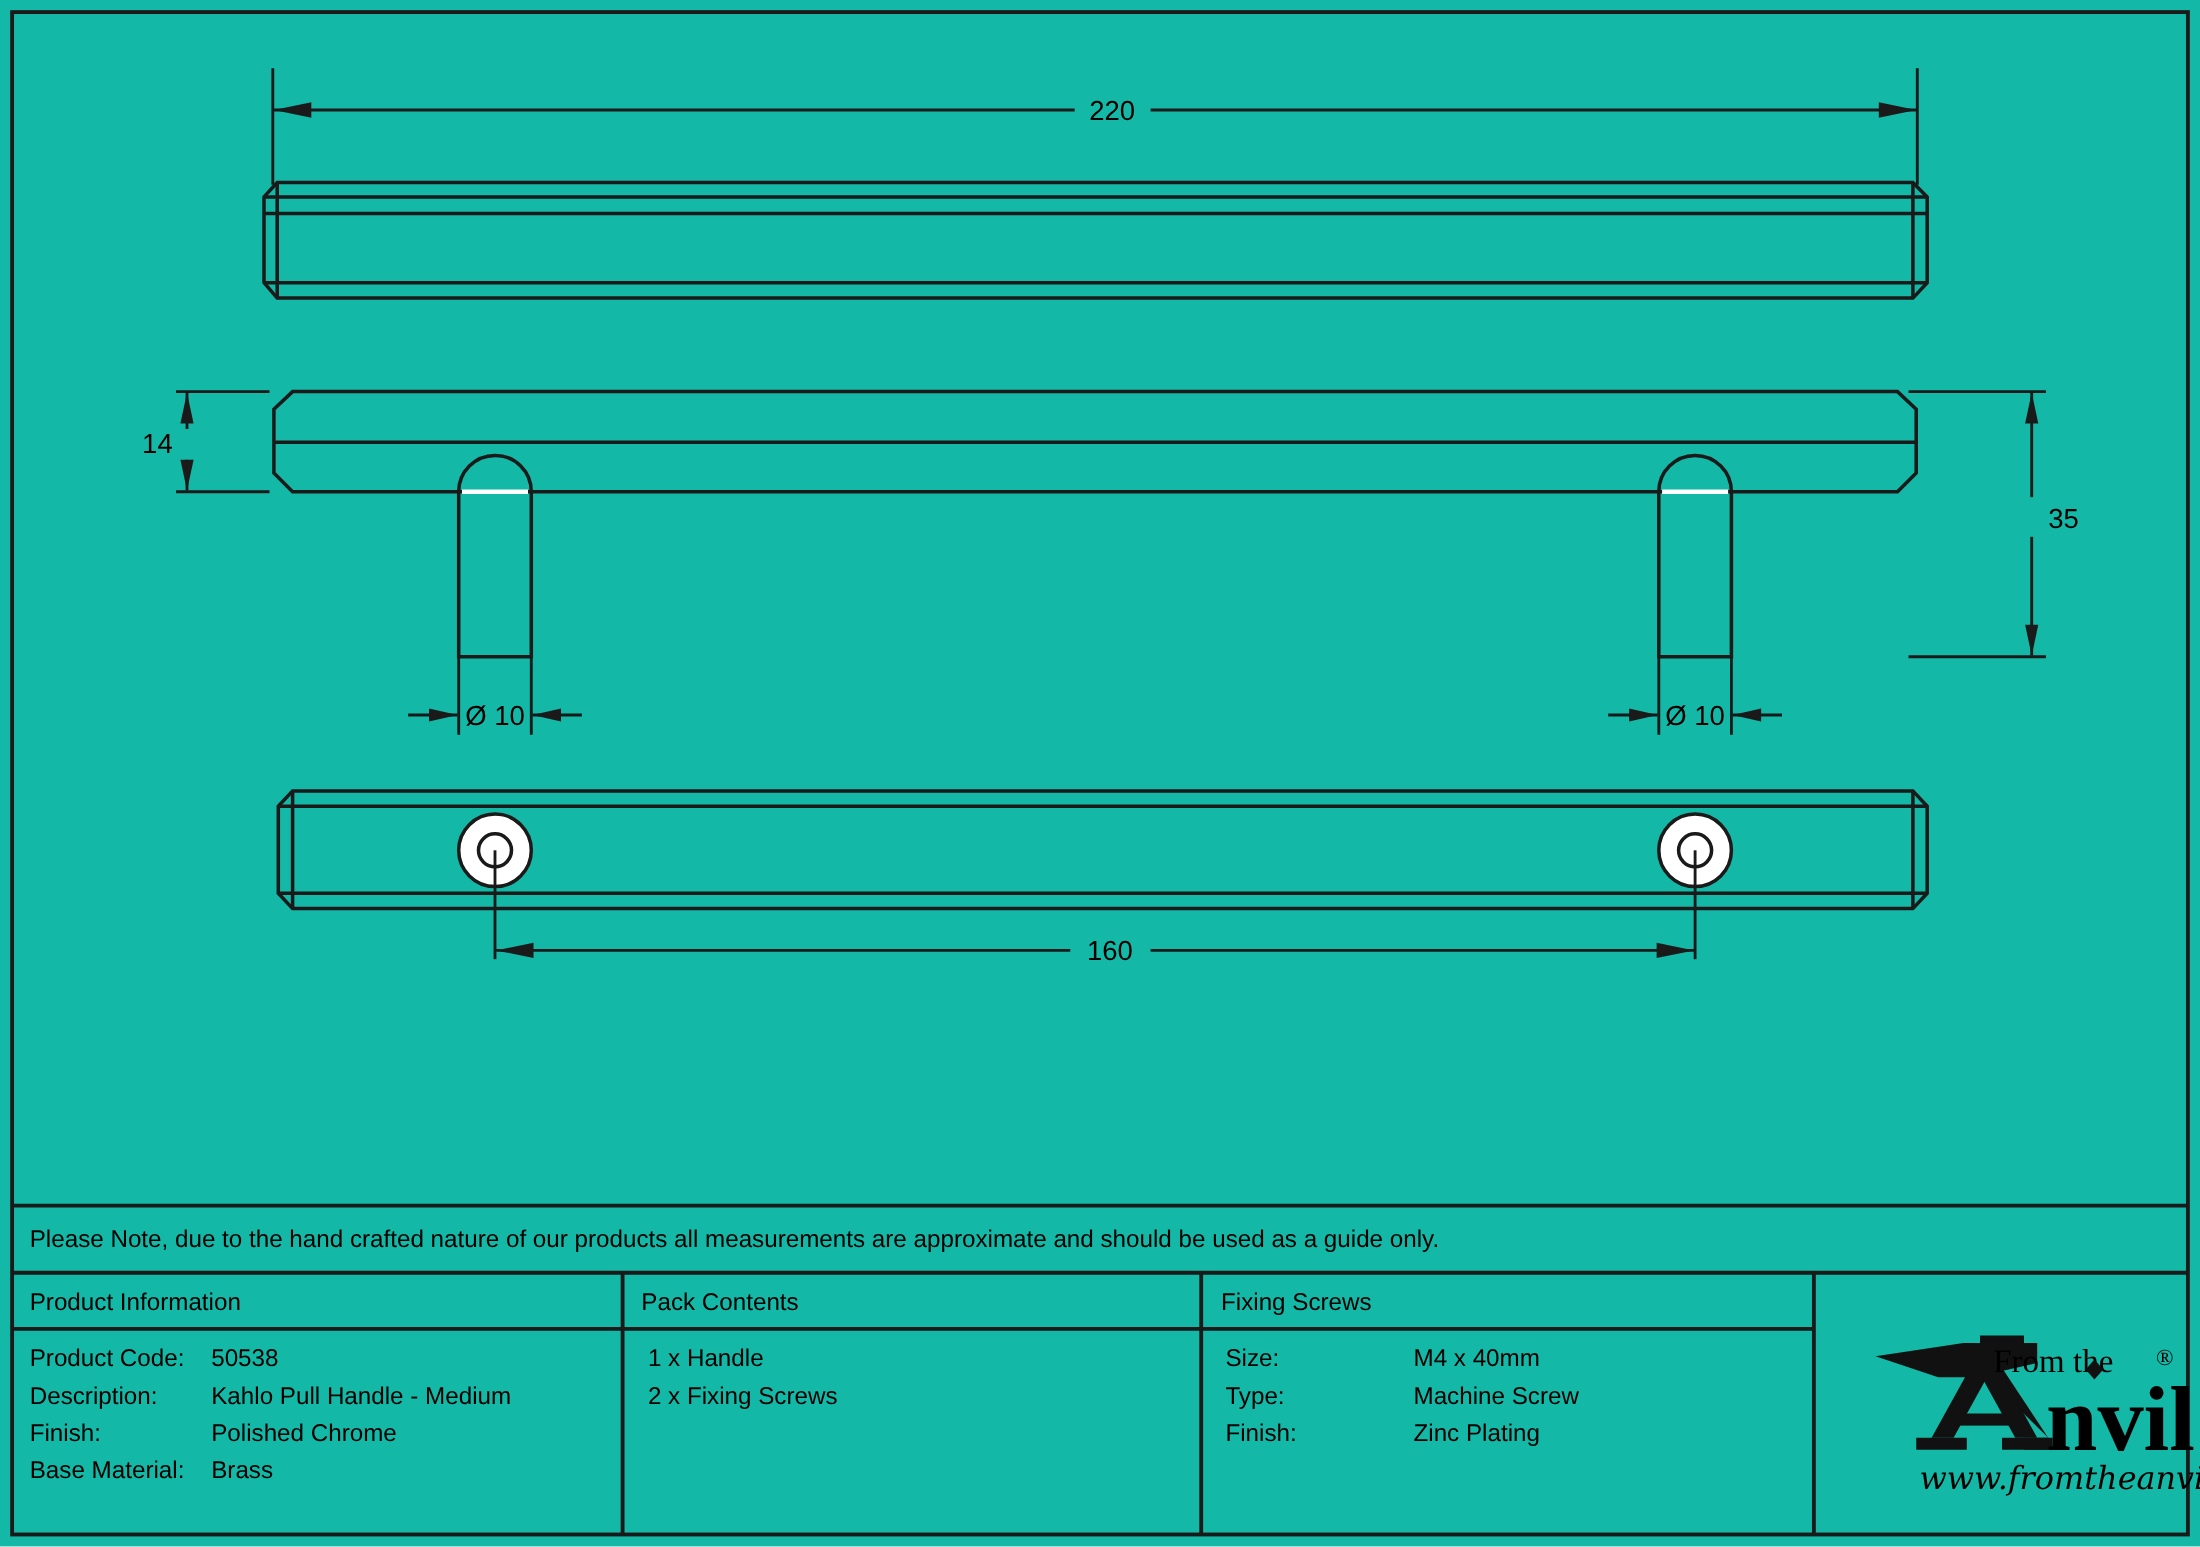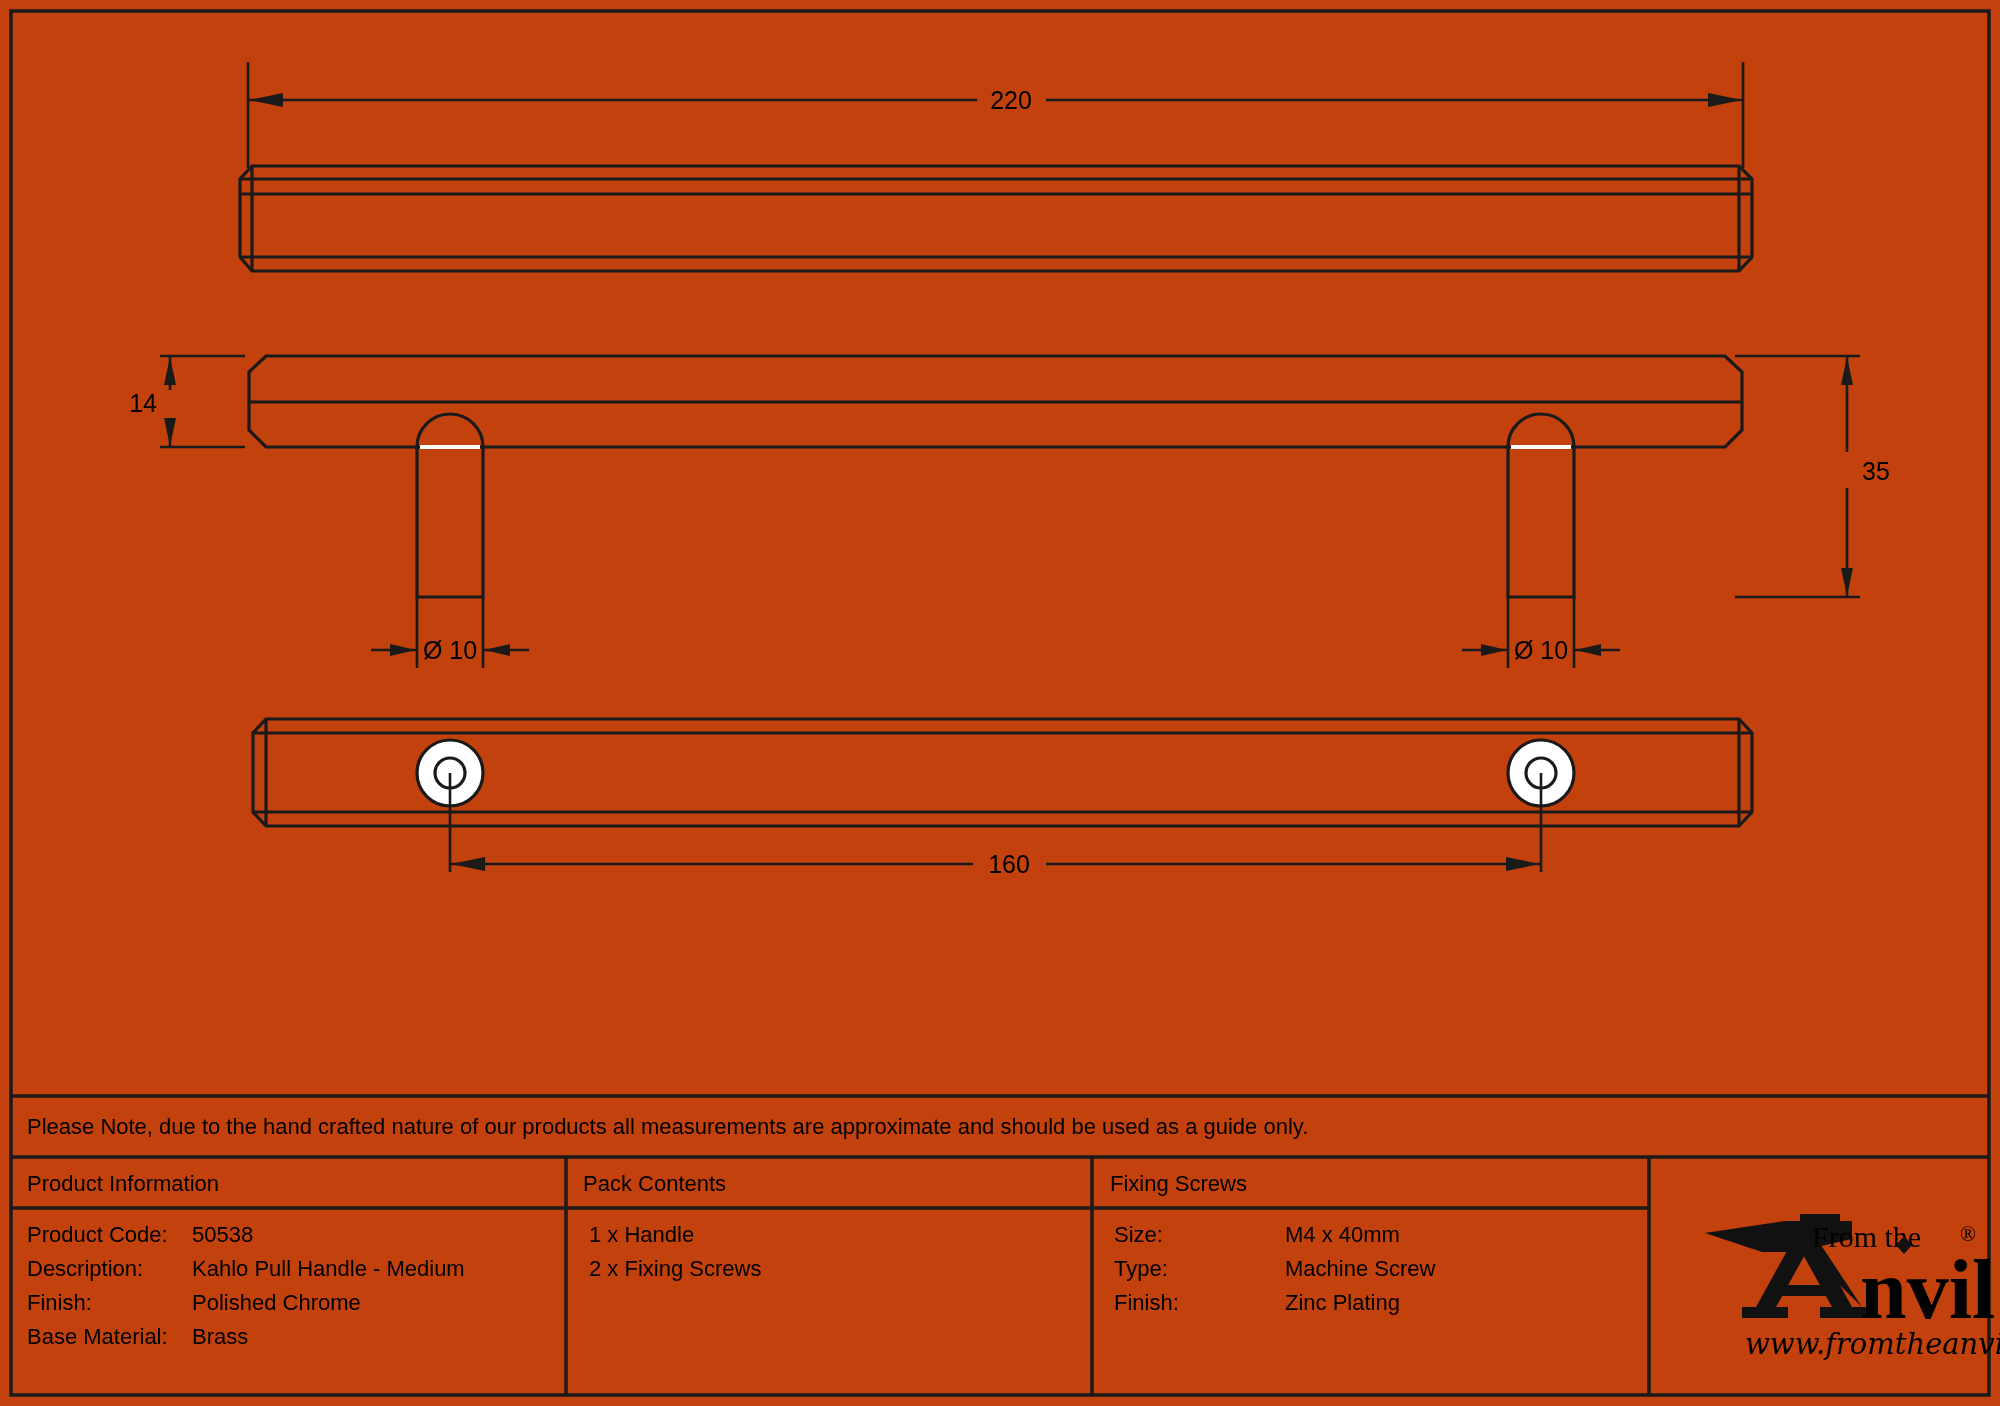--- a/index.html
+++ b/index.html
@@ -8,21 +8,21 @@
     background: #ffffff;
   }
   body {
     font-family: "Liberation Sans", sans-serif;
     color: #000000;
   }
   #sheet {
     position: relative;
     width: 2000px;
     height: 1406px;
-    background: #c2410c;
+    background: #14b8a6;
     overflow: hidden;
   }
   #sheet svg {
     position: absolute;
     left: 0;
     top: 0;
   }
   .dim-text {
     font-family: "Liberation Sans", sans-serif;
     font-size: 25px;

